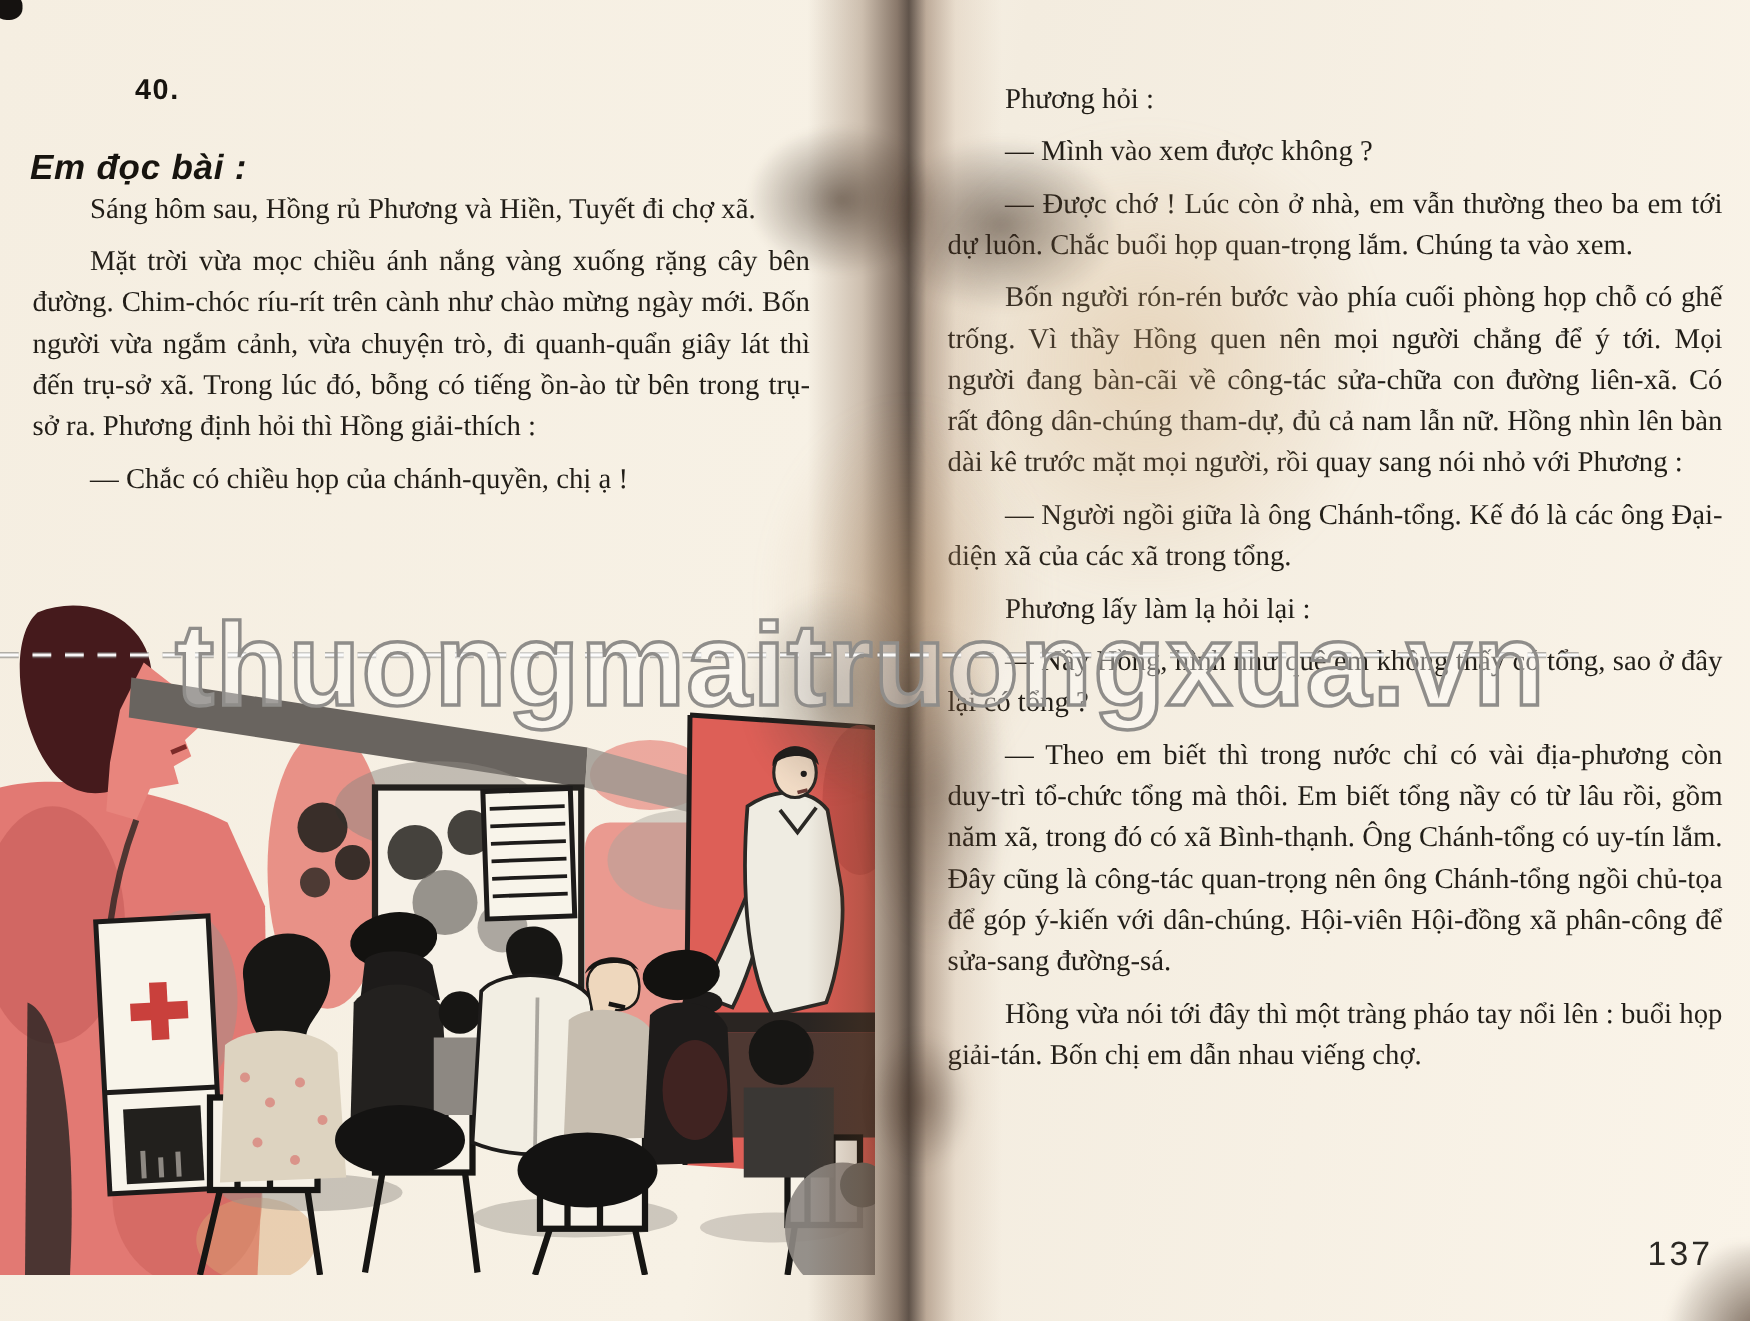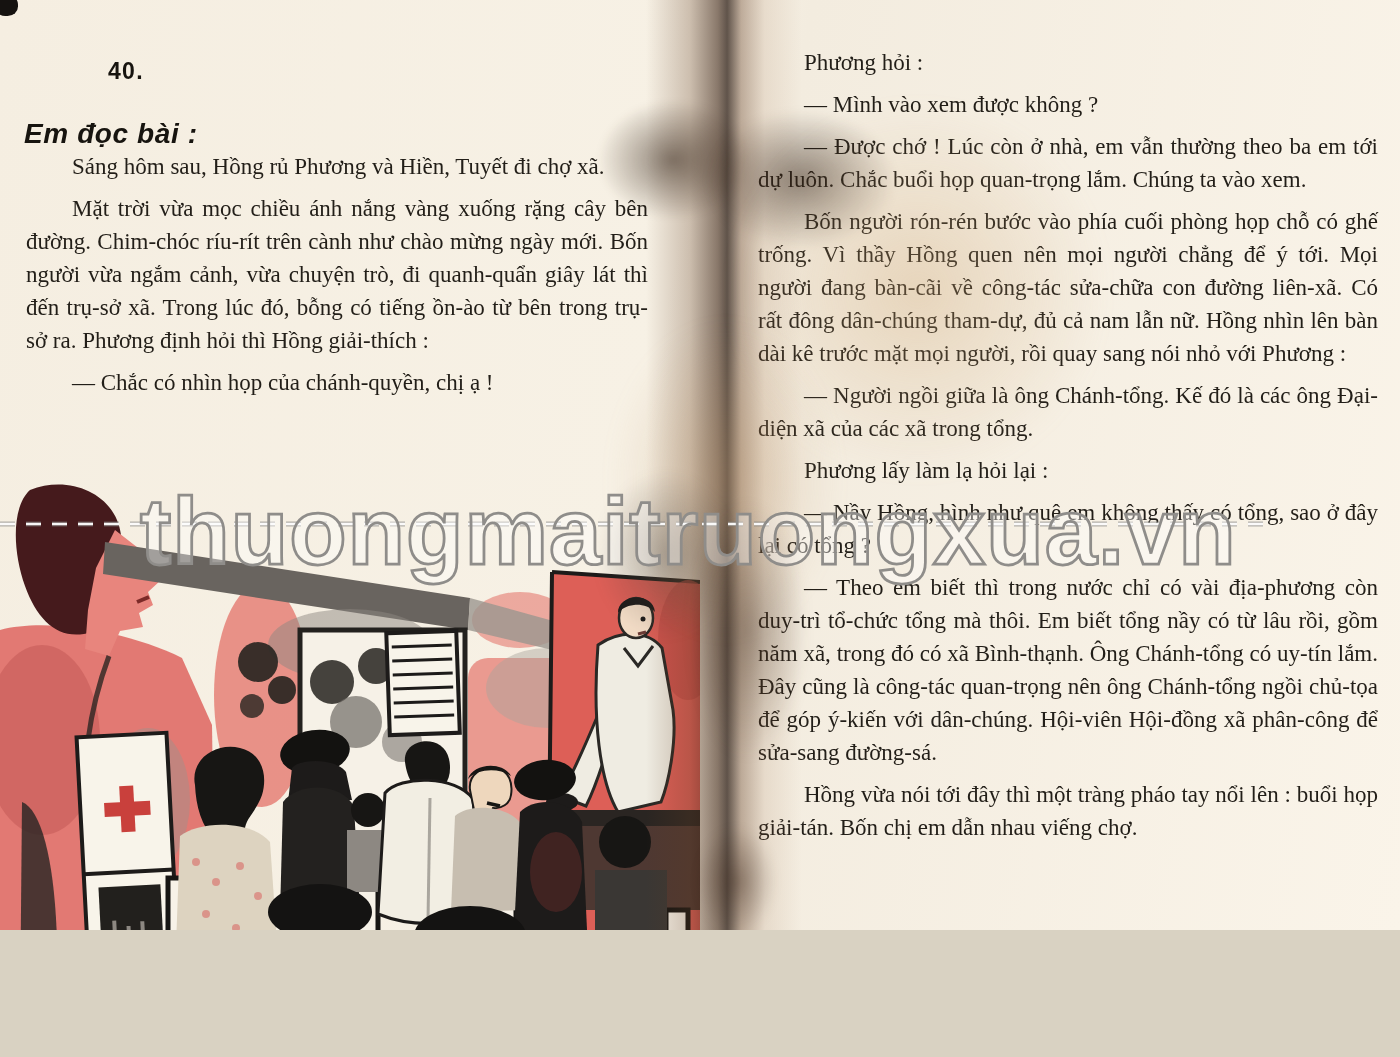--- a/index.html
+++ b/index.html
@@ -1,17 +1,17 @@
 <!DOCTYPE html>
 <html><head>
 <meta charset="utf-8">
 <style>
   html,body { margin:0; padding:0; background:#d9d2c2; }
   .scan {
-    position:relative; width:1400px; height:930px; overflow:hidden;
+    position:relative; width:1400px; height:1057px; overflow:hidden;
     background: linear-gradient(100deg,#f5eee1 0%,#f7f1e5 46%,#f3ecdf 52%,#faf4e9 100%);
     font-family:"Liberation Serif", serif;
   }
   .scan * { box-sizing:border-box; }
 
   
   .title-row {
     position:absolute; left:108px; top:58px; display:flex; gap:28px;
     font-family:"Liberation Sans", sans-serif; font-weight:bold;
     font-size:23px; letter-spacing:1.3px; color:#17140f; z-index:2;
@@ -20,21 +20,21 @@
     position:absolute; left:24px; top:118px;
     font-family:"Liberation Sans", sans-serif; font-weight:bold; font-style:italic;
     font-size:28px; letter-spacing:.6px; color:#17140f; z-index:2;
   }
   .text-col { position:absolute; z-index:2; }
   .text-col p {
     margin:0 0 9px 0; font-size:23px; line-height:33px;
     text-align:justify; text-indent:46px; color:#221e18;
   }
   .left-col  { left:26px;  top:150px; width:622px; }
-  .right-col { left:758px; top:46px;  width:620px; }
+  .right-col { left:758px; top:62px;  width:620px; }
 
   .pagenum {
     position:absolute; z-index:2; font-family:"Liberation Sans", sans-serif;
     font-size:27px; letter-spacing:2.5px; color:#2b2823;
   }
   .pn-left  { left:40px;  top:1012px;margin-top:44px; }
   .pn-right { left:1318px; top:988px; }
 
   
   .illu { position:absolute; left:0; top:480px; width:700px; height:540px; z-index:1; }
@@ -201,21 +201,21 @@
   </svg>
 
   <div class="title-row">
     <span>40.</span>
   </div>
   <div class="section-label">Em đọc bài :</div>
 
   <div class="text-col left-col">
     <p>Sáng  hôm sau, Hồng rủ Phương và Hiền, Tuyết đi chợ xã.</p>
     <p>Mặt trời vừa mọc chiều ánh nắng vàng xuống rặng cây bên đường. Chim-chóc ríu-rít trên cành như chào mừng ngày mới. Bốn người vừa ngắm cảnh, vừa chuyện trò, đi quanh-quẩn giây lát thì đến trụ-sở xã. Trong lúc đó, bỗng có tiếng ồn-ào từ bên trong trụ-sở ra. Phương định hỏi thì Hồng giải-thích :</p>
-    <p>— Chắc có nhìn họp của chánh-quyền, chị ạ !</p>
+    <p>— Chắc có chiều họp của chánh-quyền, chị ạ !</p>
   </div>
 
   <div class="text-col right-col">
     <p>Phương hỏi :</p>
     <p>— Mình vào xem được không ?</p>
     <p>— Được chớ ! Lúc còn ở nhà, em vẫn thường theo ba  em tới dự luôn. Chắc buổi họp quan-trọng lắm. Chúng ta vào  xem.</p>
     <p>Bốn người rón-rén bước vào  phía cuối phòng họp chỗ có ghế trống. Vì thầy Hồng quen nên mọi người chẳng để ý tới. Mọi người đang bàn-cãi về công-tác sửa-chữa con đường liên-xã. Có rất đông dân-chúng tham-dự, đủ cả nam lẫn nữ. Hồng nhìn lên bàn dài kê trước mặt mọi người,  rồi quay sang nói nhỏ với Phương :</p>
     <p>— Người ngồi giữa là ông Chánh-tổng. Kế đó là các ông Đại-diện xã của các xã trong tổng.</p>
     <p>Phương lấy làm lạ hỏi lại :</p>
     <p>— Nầy Hồng, hình như quê em không thấy có tổng, sao ở đây lại có tổng ?</p>

